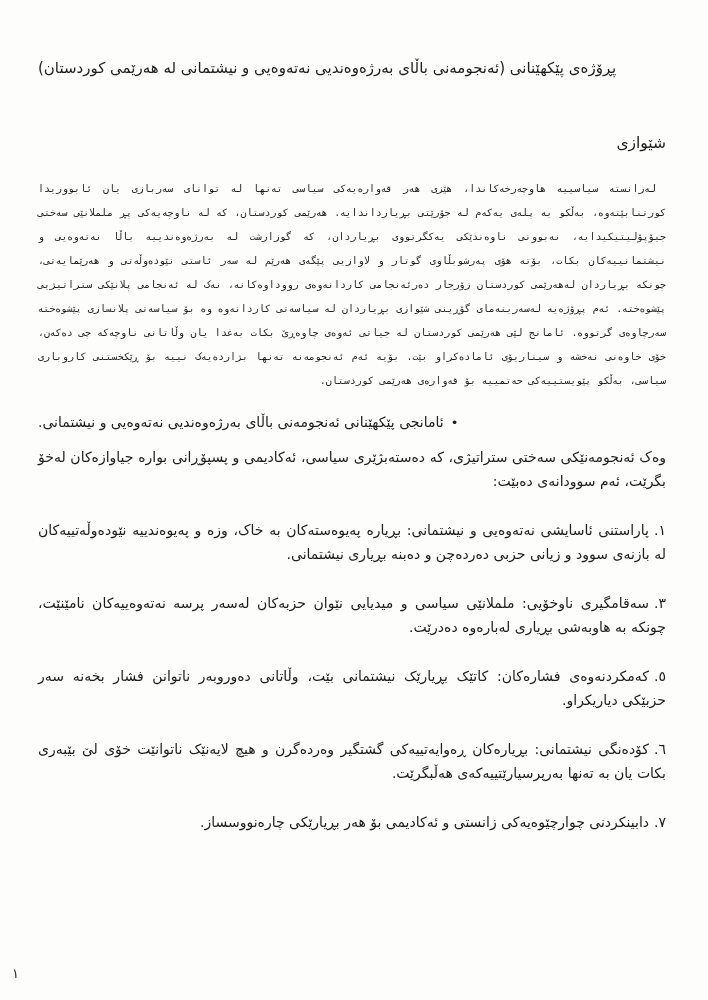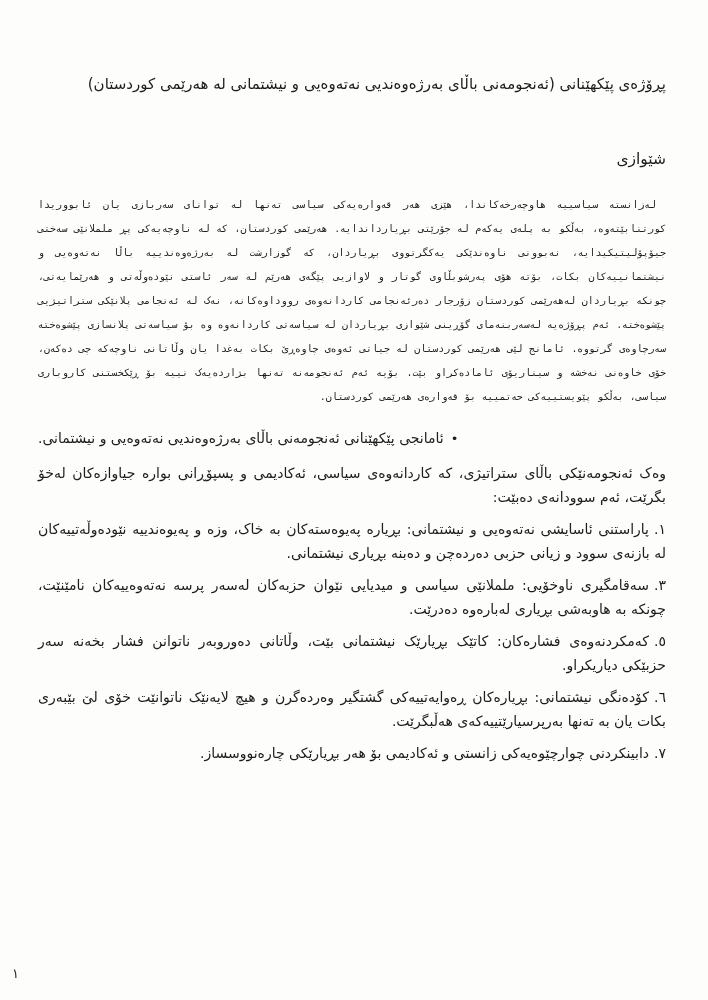--- a/index.html
+++ b/index.html
@@ -14,22 +14,22 @@
     height: 1000px;
     margin: 0 auto;
     background: #fdfdfc;
     color: #1c1c1c;
     overflow: hidden;
     direction: rtl;
     box-sizing: border-box;
     padding: 0 42px 0 38px;
   }
   .doc-title {
-    margin-top: 72px;
-    text-align: right;
+    margin-top: 56px;
+    text-align: left;
     font-size: 15px;
     line-height: 24px;
     letter-spacing: 0;
   }
   .section-heading {
     margin-top: 50px;
     font-size: 15.5px;
     line-height: 26px;
     text-align: right;
   }
@@ -54,21 +54,21 @@
     font-size: 13px;
   }
   p.benefits-intro {
     margin: 10px 0 0 0;
     font-size: 14px;
     line-height: 24px;
     text-align: justify;
     text-indent: 0;
   }
   p.benefit-item {
-    margin: 8px 0 0 0;
+    margin: 25px 0 0 0;
     font-size: 14px;
     line-height: 24px;
     text-align: justify;
   }
   .item-number {
     margin-left: 5px;
     white-space: nowrap;
   }
   .page-number {
     position: absolute;
@@ -86,21 +86,21 @@
   <div class="doc-title">پڕۆژەی پێکهێنانی (ئەنجومەنی باڵای بەرژەوەندیی نەتەوەیی و نیشتمانی لە هەرێمی کوردستان)</div>
 
   <div class="section-heading">شێوازی</div>
 
   <p class="body-par">لەزانستە سیاسییە هاوچەرخەکاندا، هێزی هەر قەوارەیەکی سیاسی تەنها لە توانای سەربازی یان ئابووریدا کورتنابێتەوە، بەڵکو بە پلەی یەکەم لە جۆرێتی بڕیارداندایە. هەرێمی کوردستان، کە لە ناوچەیەکی پڕ ململانێی سەختی جیۆپۆلیتیکیدایە، نەبوونی ناوەندێکی یەکگرتووی بڕیاردان، کە گوزارشت لە بەرژەوەندییە باڵا نەتەوەیی و نیشتمانییەکان بکات، بۆتە هۆی پەرشوبڵاوی گوتار و لاوازیی پێگەی هەرێم لە سەر ئاستی نێودەوڵەتی و هەرێمایەتی، چونکە بڕیاردان لەهەرێمی کوردستان زۆرجار دەرئەنجامی کاردانەوەی رووداوەکانە، نەک لە ئەنجامی پلانێکی ستراتیژیی پێشوەختە. ئەم پڕۆژەیە لەسەربنەمای گۆڕینی شێوازی بڕیاردان لە سیاسەتی کاردانەوە وە بۆ سیاسەتی پلانسازی پێشوەختە سەرچاوەی گرتووە. ئامانج لێی هەرێمی کوردستان لە جیاتی ئەوەی چاوەڕێ بکات بەغدا یان وڵاتانی ناوچەکە چی دەکەن، خۆی خاوەنی نەخشە و سیناریۆی ئامادەکراو بێت. بۆیە ئەم ئەنجومەنە تەنها بژاردەیەک نییە بۆ ڕێکخستنی کاروباری سیاسی، بەڵکو پێویستییەکی حەتمییە بۆ قەوارەی هەرێمی کوردستان.</p>
 
   <div class="bullet-line">
     <span class="bullet-glyph">•</span><span>ئامانجی پێکهێنانی ئەنجومەنی باڵای بەرژەوەندیی نەتەوەیی و نیشتمانی.</span>
   </div>
 
-  <p class="benefits-intro">وەک ئەنجومەنێکی باڵای ستراتیژی، کە کاردانەوەی سیاسی، ئەکادیمی و پسپۆڕانی بوارە جیاوازەکان لەخۆ بگرێت، ئەم سوودانەی دەبێت:</p>
+  <p class="benefits-intro">وەک ئەنجومەنێکی سەختی ستراتیژی، کە دەستەبژێری سیاسی، ئەکادیمی و پسپۆڕانی بوارە جیاوازەکان لەخۆ بگرێت، ئەم سوودانەی دەبێت:</p>
 
   <p class="benefit-item">
     <span class="item-number">١.</span><span>پاراستنی ئاسایشی نەتەوەیی و نیشتمانی: بڕیارە پەیوەستەکان بە خاک، وزە و پەیوەندییە نێودەوڵەتییەکان لە بازنەی سوود و زیانی حزبی دەردەچن و دەبنە بڕیاری نیشتمانی.</span>
   </p>
 
 
   <p class="benefit-item">
     <span class="item-number">٣.</span><span>سەقامگیری ناوخۆیی: ململانێی سیاسی و میدیایی نێوان حزبەکان لەسەر پرسە نەتەوەییەکان نامێنێت، چونکە بە هاوبەشی بڕیاری لەبارەوە دەدرێت.</span>
   </p>
 

